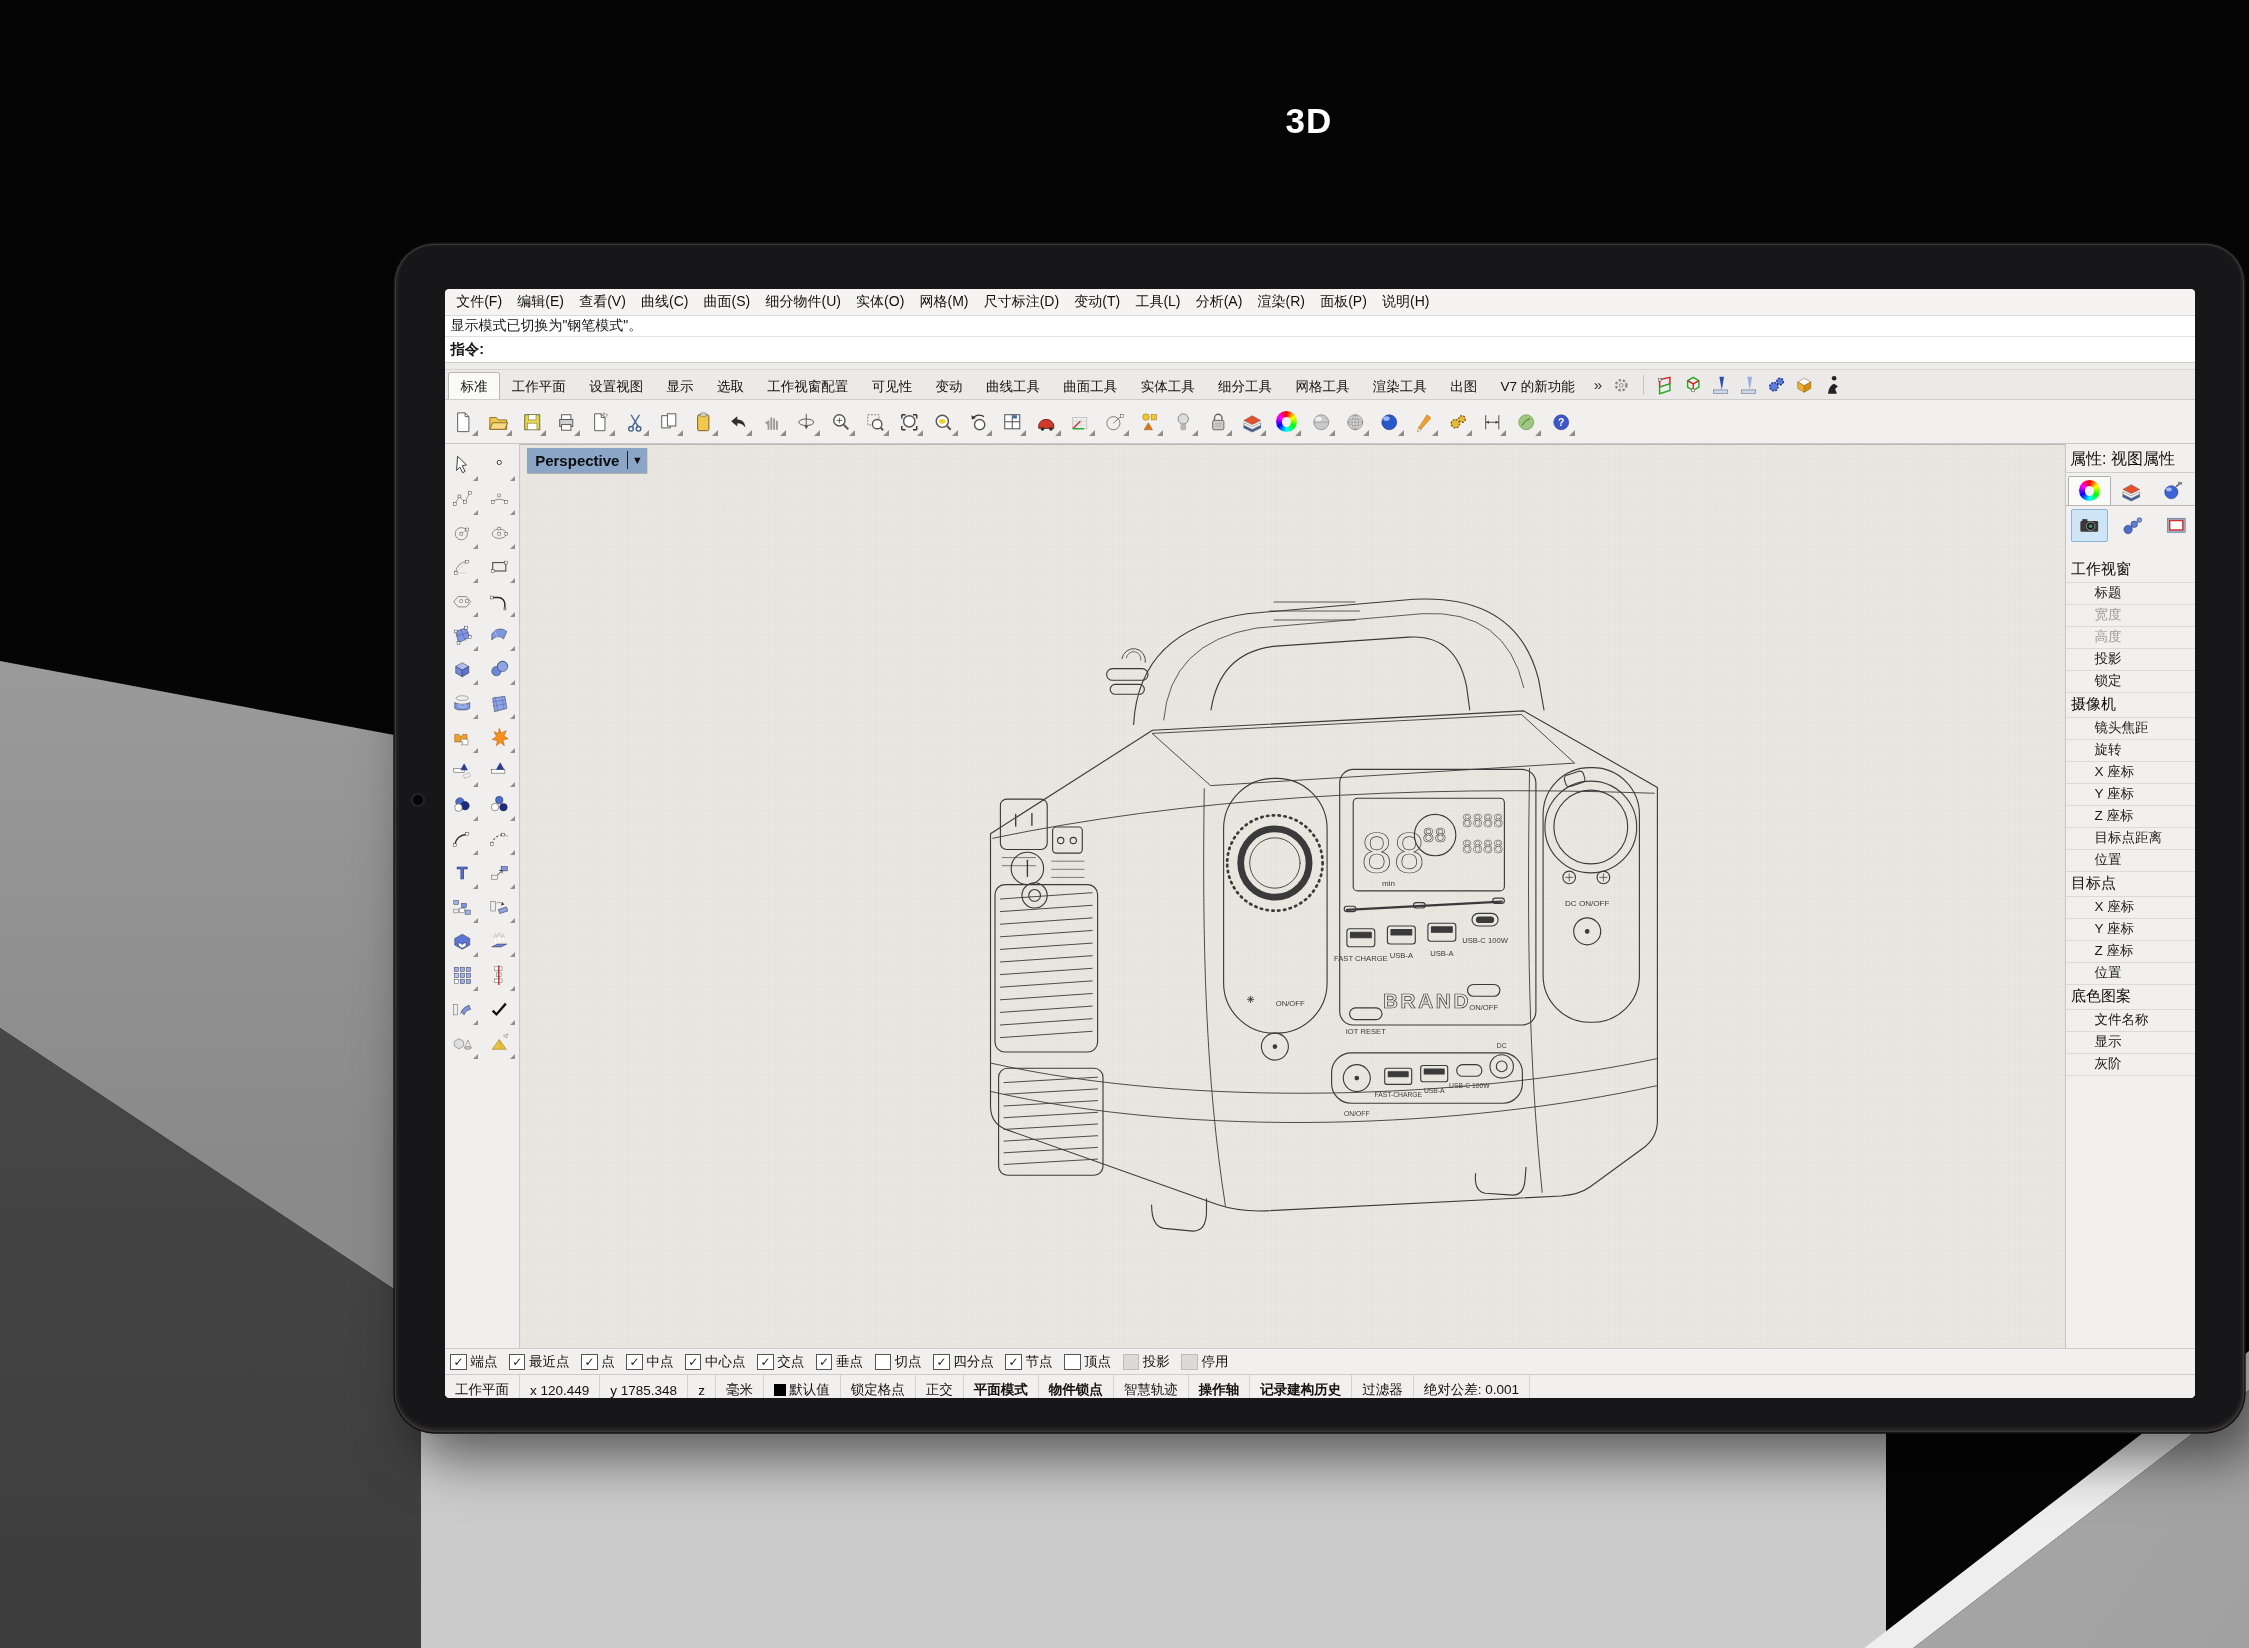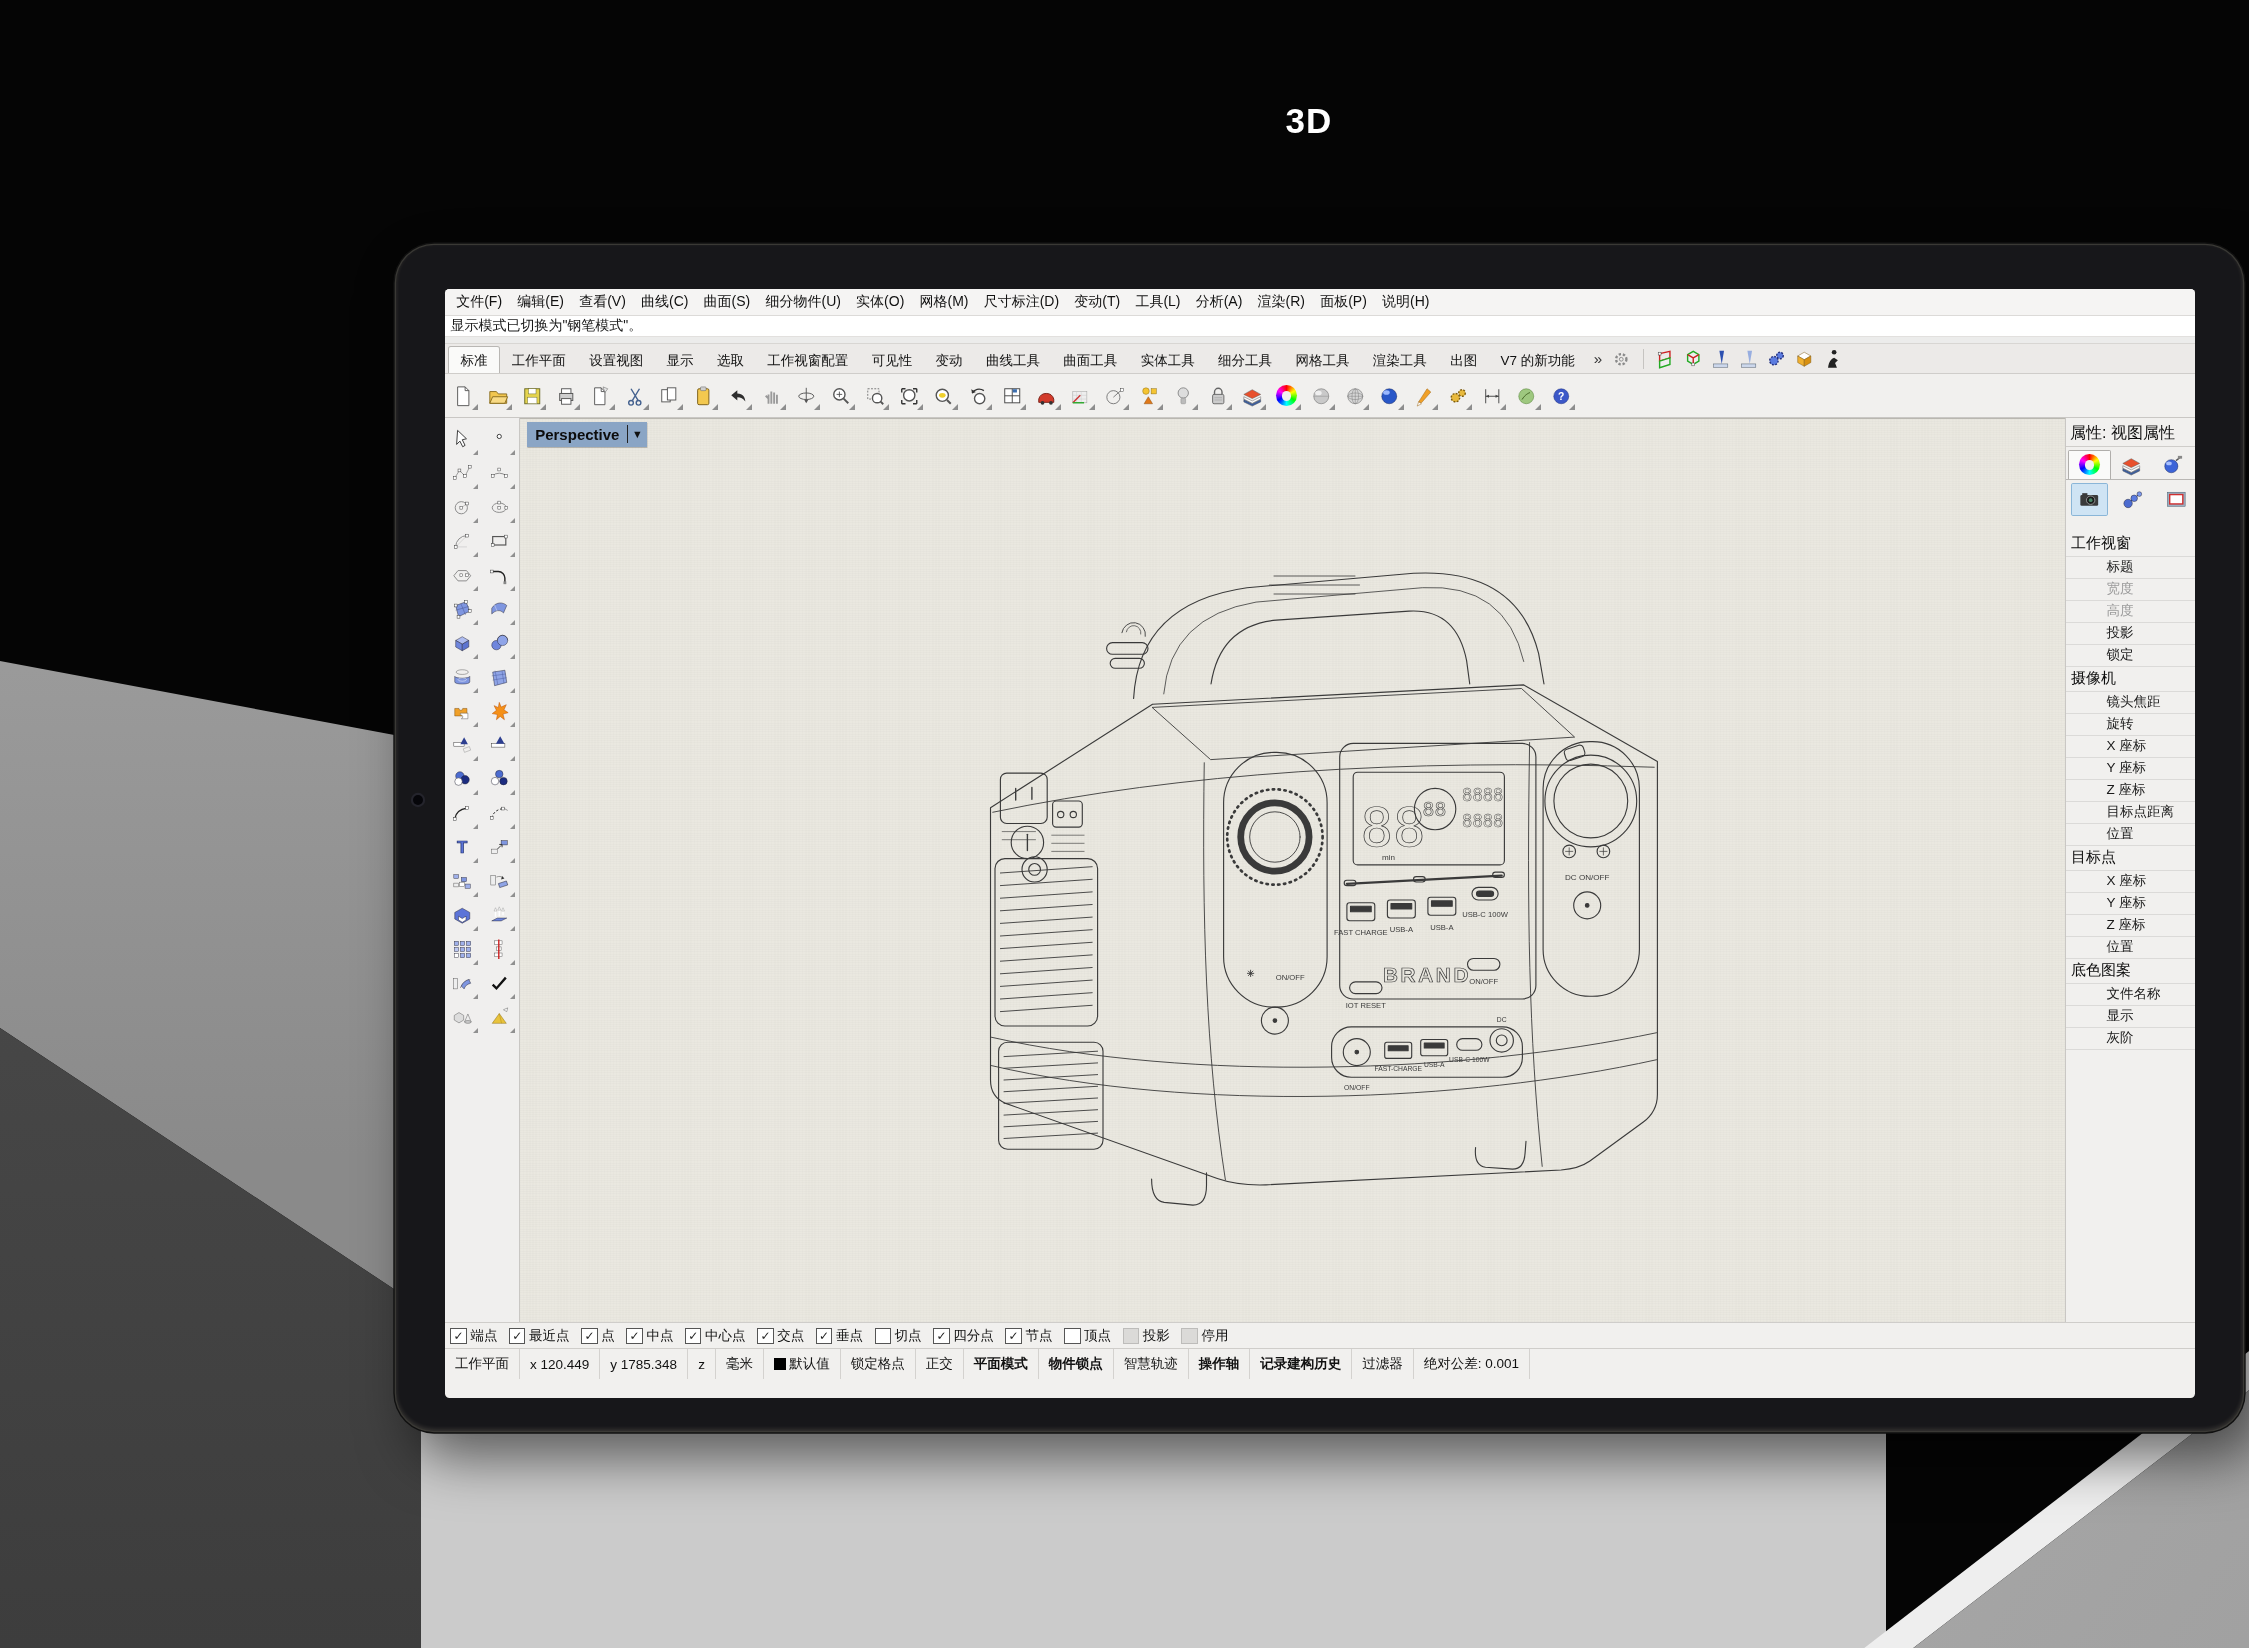--- a/index.html
+++ b/index.html
@@ -72,21 +72,21 @@
   .props-header{font-size:16px;color:#111;padding:4.5px 3.6px 2.7px;border-bottom:0.4px solid #cfcdca;white-space:nowrap;}
   .props-tabs{display:flex;align-items:flex-end;height:31.5px;border-bottom:0.4px solid #b9b7b4;padding:0 1.8px;}
   .ptab{width:41px;height:28px;display:flex;align-items:center;justify-content:center;}
   .ptab.active{background:#fafaf9;border:0.4px solid #b0aeab;border-bottom:none;border-radius:1.8px 1.8px 0 0;}
   .props-view-icons{display:flex;align-items:center;height:39px;gap:8px;padding-left:4.5px;}
   .pvi{width:35px;height:31px;display:flex;align-items:center;justify-content:center;border-radius:1.8px;}
   .pvi.selected{background:#cfe4f4;border:0.4px solid #8ab6d8;}
   .props-list{margin-top:13px;}
   .prow{border-bottom:0.4px solid rgba(0,0,0,.09);display:flex;align-items:center;}
   .prow.group{height:24px;font-size:15px;color:#0d0d0d;padding-left:4.5px;}
-  .prow.item{height:21px;font-size:13.5px;color:#1a1a1a;padding-left:40px;}
+  .prow.item{height:21px;font-size:13.5px;color:#1a1a1a;padding-left:28px;}
   .prow.item.muted{color:#9a9a9a;}
   
   .osnap{height:25px;background:#f1f0ee;border-top:0.4px solid #cfcdca;display:flex;align-items:center;
     padding-left:5.4px;gap:11.7px;}
   .os{display:flex;align-items:center;gap:3.6px;font-size:13.5px;color:#111;white-space:nowrap;}
   .os .box{width:14.4px;height:14.4px;background:#fff;border:0.9px solid #555;display:flex;align-items:center;
     justify-content:center;font-size:12px;font-weight:bold;color:#222;}
   .os.disabled .box{background:#dbdad8;border:0.4px solid #bdbcba;}
   .statusbar{height:30px;background:#f1f0ee;border-top:0.4px solid #cfcdca;display:flex;align-items:stretch;}
   .sc{display:flex;align-items:center;justify-content:center;font-size:13.5px;color:#111;
@@ -128,20 +128,23 @@
           <span class="menu-item">尺寸标注(D)</span>
           <span class="menu-item">变动(T)</span>
           <span class="menu-item">工具(L)</span>
           <span class="menu-item">分析(A)</span>
           <span class="menu-item">渲染(R)</span>
           <span class="menu-item">面板(P)</span>
           <span class="menu-item">说明(H)</span>
         </div>
 
       <div class="cmd-hist">显示模式已切换为"钢笔模式"。</div>
+      <div class="cmd-line">
+        <span>指令:</span>
+      </div>
       <div class="cmd-spacer"></div>
 
       <div class="tabrow" id="tabrow">
           <div class="tab active">标准</div>
           <div class="tab">工作平面</div>
           <div class="tab">设置视图</div>
           <div class="tab">显示</div>
           <div class="tab">选取</div>
           <div class="tab">工作视窗配置</div>
           <div class="tab">可见性</div>

